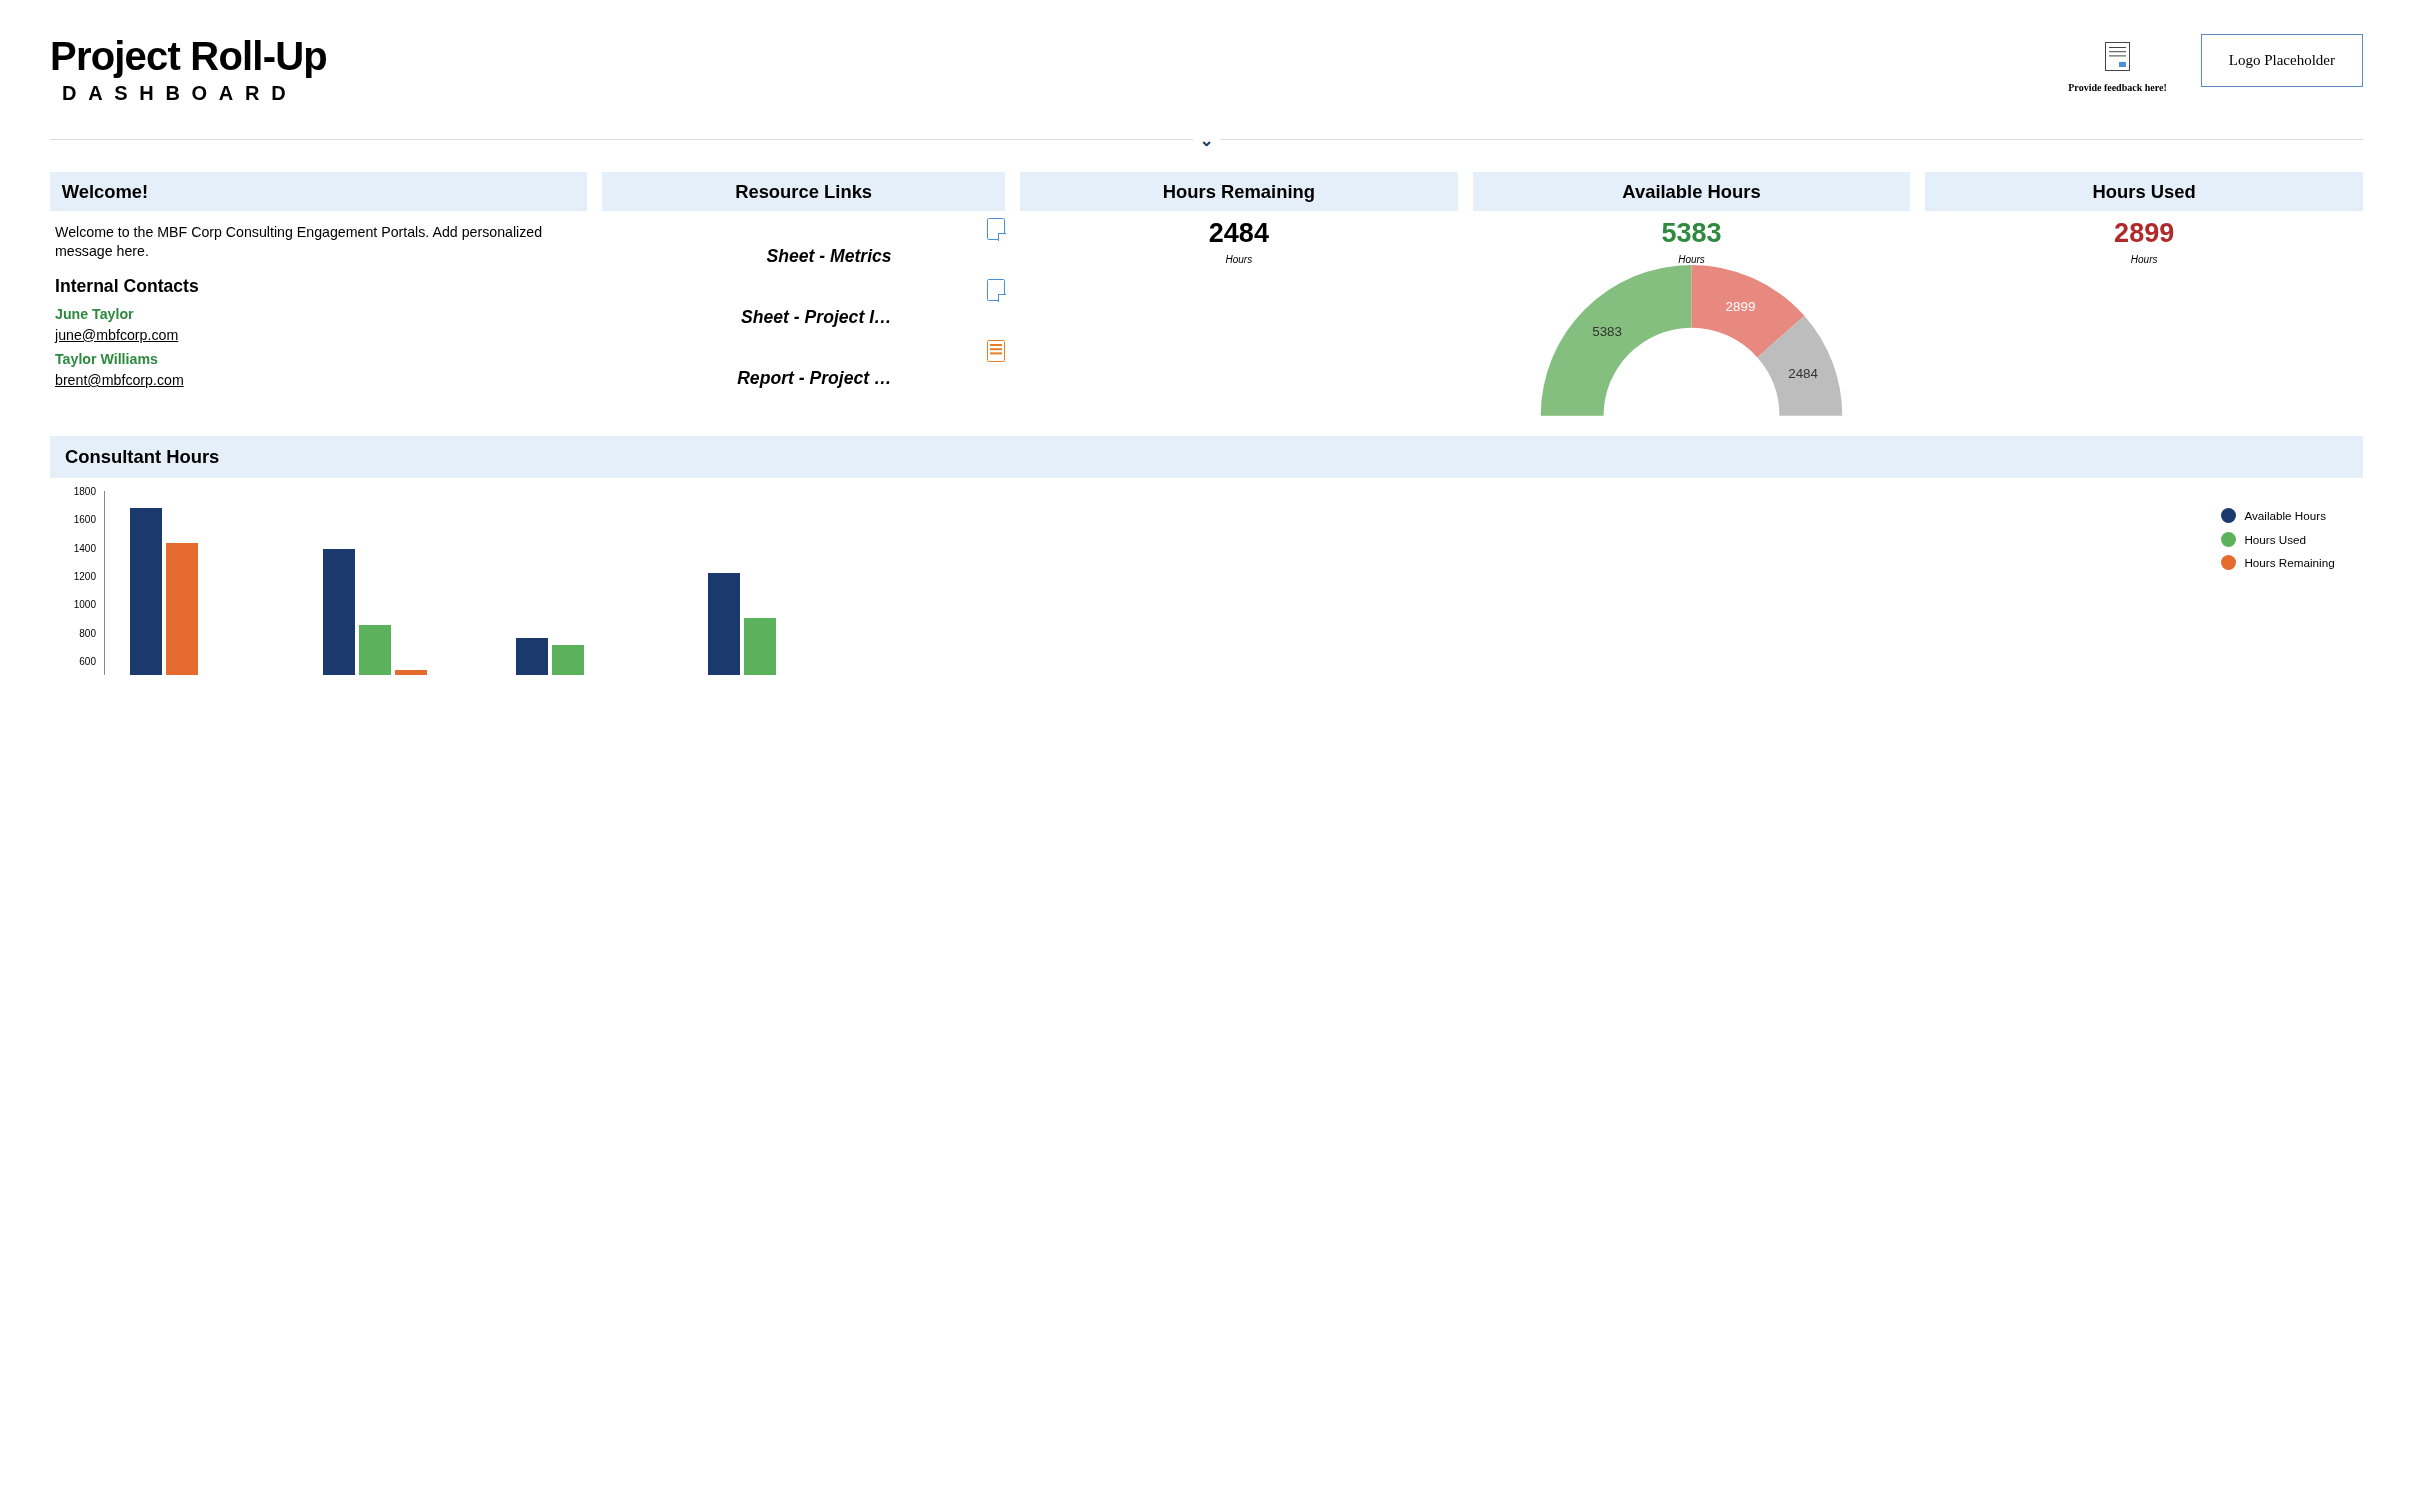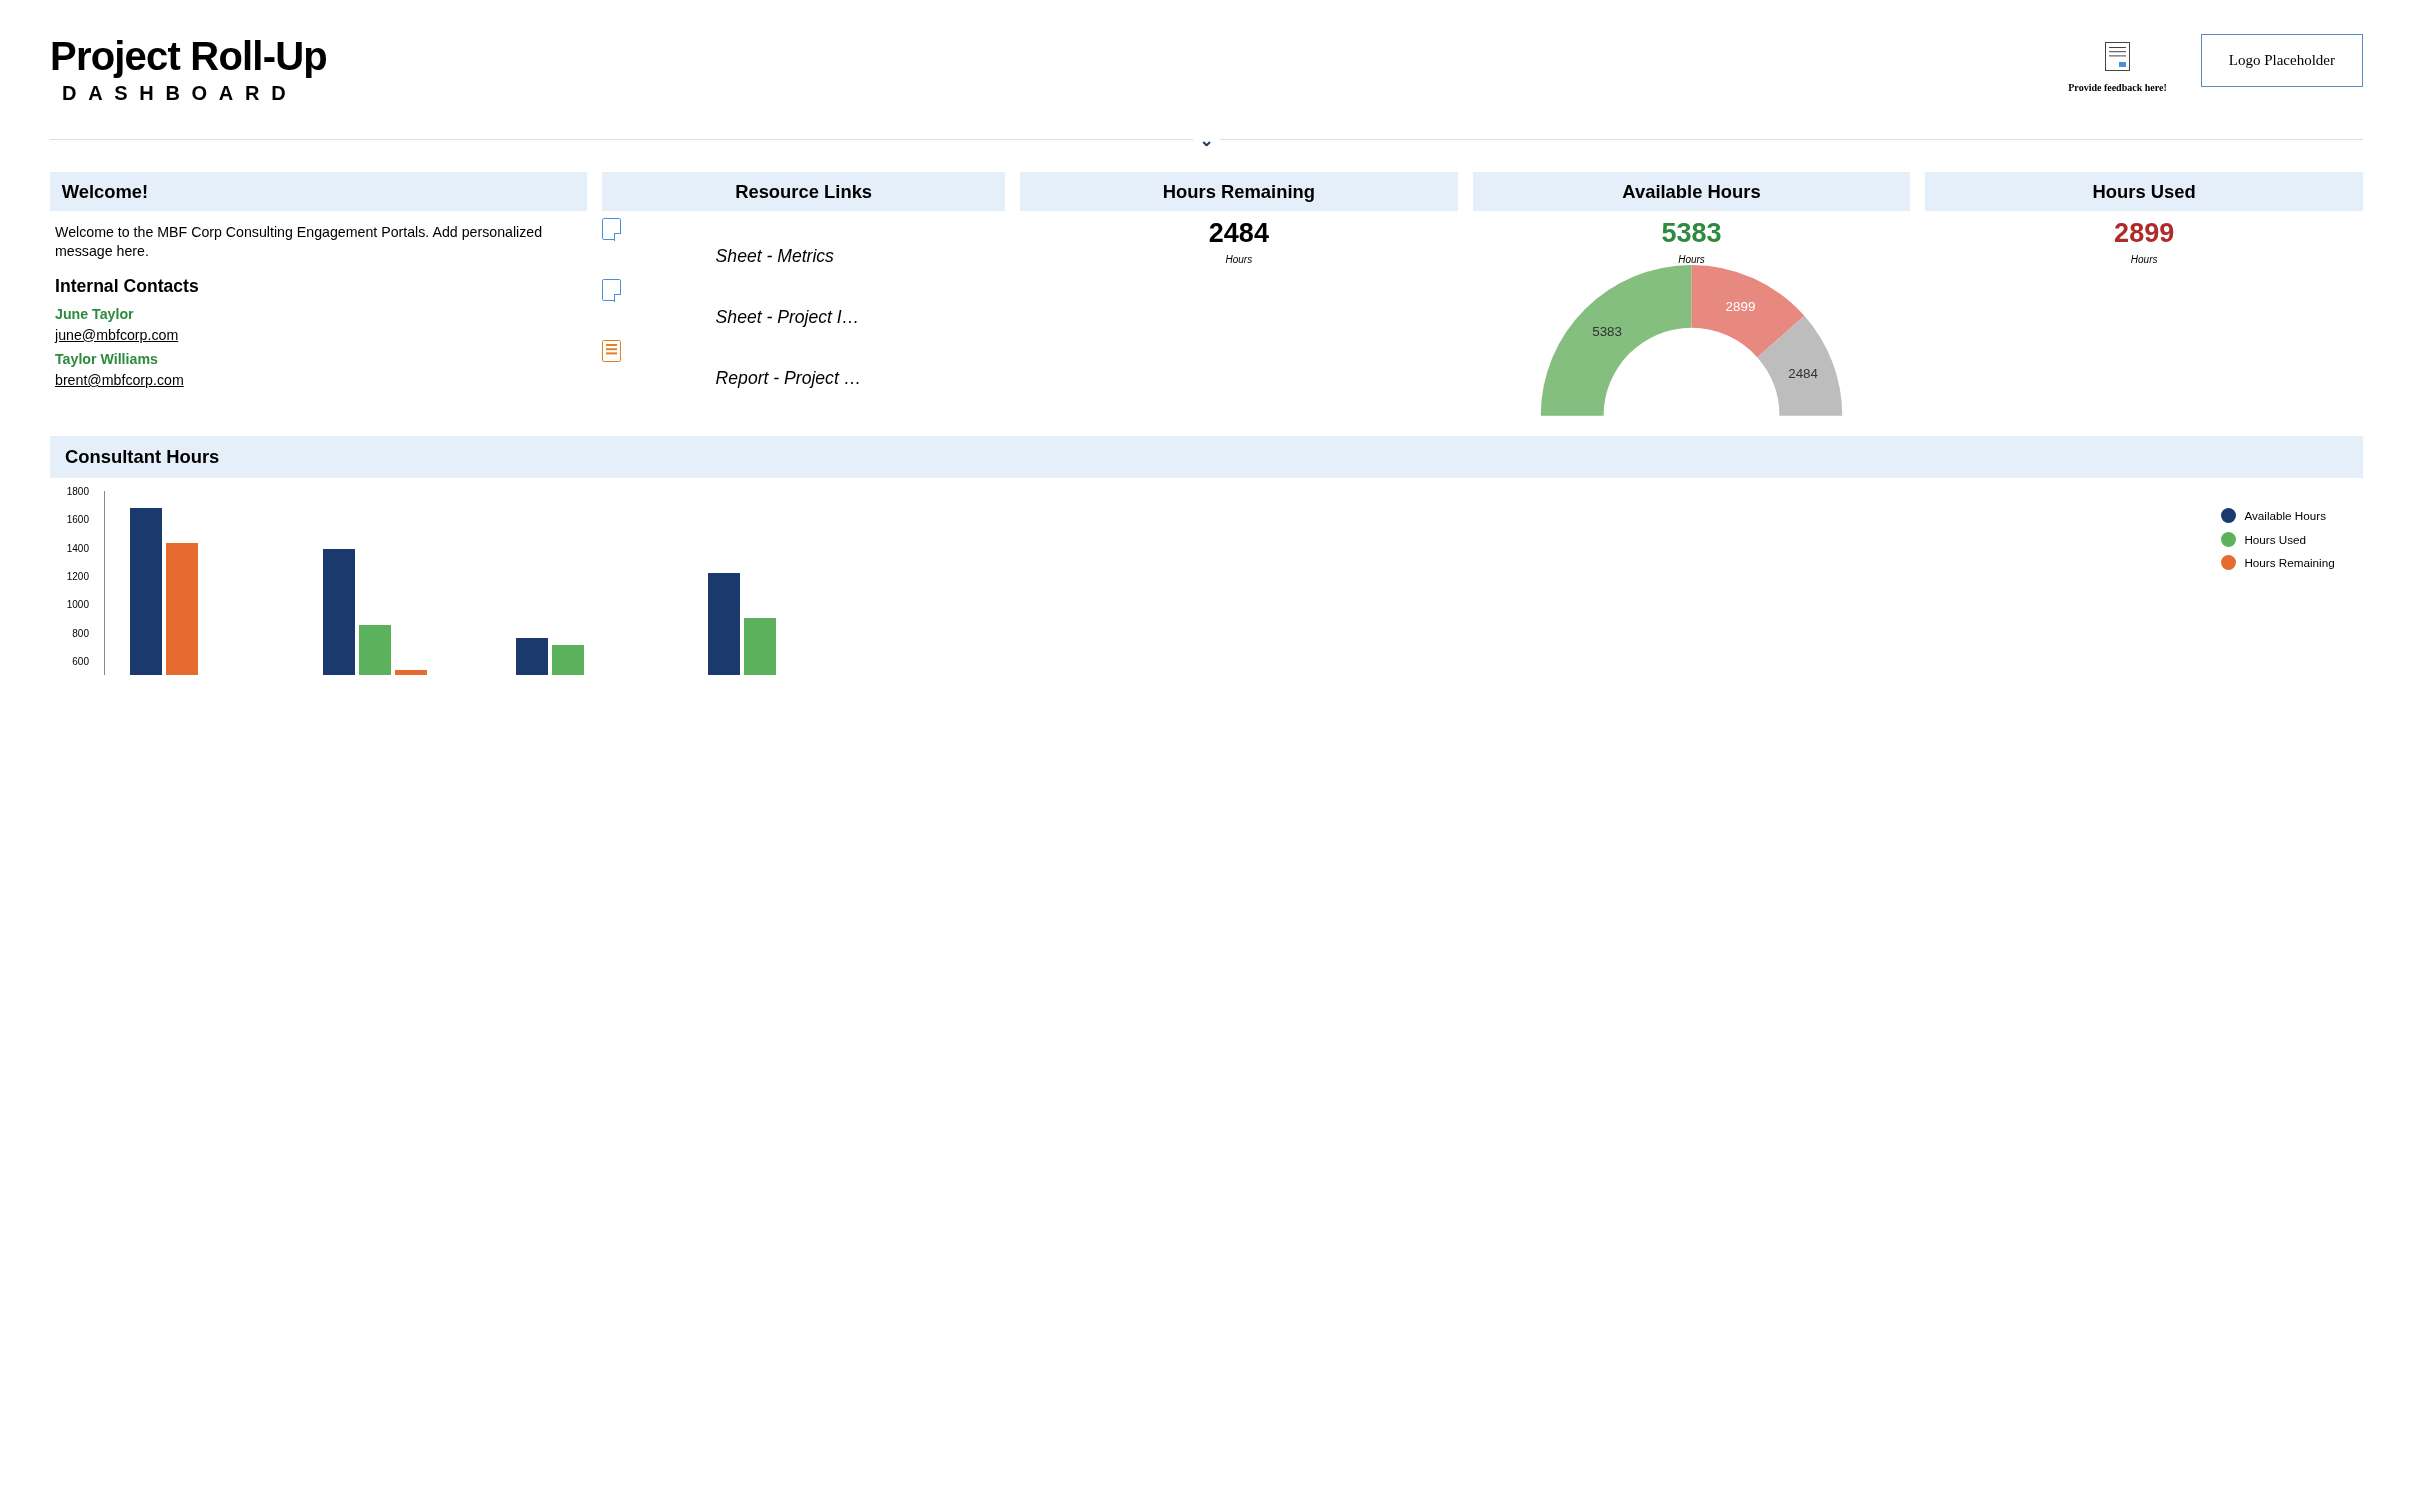--- a/index.html
+++ b/index.html
@@ -19,38 +19,38 @@
 .chevron { position: absolute; left: 50%; top: 0; transform: translateX(-50%); font-size: 17px; color: #1a3a5c; font-weight: bold; background: #fff; padding: 0 6.7px; }
 .cards-row { display: flex; gap: 15px; margin-bottom: 20px; }
 .card { flex: 1; }
 .card-header { background: #e4eff9; padding: 8.4px 11.7px; font-size: 18.4px; font-weight: bold; text-align: center; }
 .card-header.left { text-align: left; }
 .welcome-body { padding: 11.7px 5px; }
 .welcome-text { font-size: 14.2px; line-height: 1.35; margin-bottom: 15px; }
 .contacts-title { font-size: 17.6px; font-weight: bold; margin-bottom: 8.4px; }
 .contact-name { color: #2d8a3e; font-weight: bold; font-size: 14.2px; margin-top: 8.4px; }
 .contact-email { font-size: 14.2px; margin-top: 5px; text-decoration: underline; }
-.resource-body { text-align: left; padding-top: 6.7px; }
+.resource-body { text-align: right; padding-top: 6.7px; font-weight: bold; }
 .resource-item { margin-bottom: 11.7px; }
 .sheet-icon { display: inline-block; width: 18.4px; height: 22px; border: 1.7px solid #4a90d9; border-radius: 1.7px; position: relative; margin-bottom: 3.4px; }
 .sheet-icon::after { content: ""; position: absolute; right: -1.7px; bottom: -1.7px; width: 6.7px; height: 6.7px; background: #fff; border-top: 1.7px solid #4a90d9; border-left: 1.7px solid #4a90d9; }
 .report-icon { display: inline-block; width: 18.4px; height: 22px; border: 1.7px solid #e67e22; border-radius: 1.7px; position: relative; margin-bottom: 3.4px; }
 .report-icon::before { content: ""; position: absolute; top: 3.4px; left: 2.5px; right: 2.5px; height: 1.7px; background: #e67e22; box-shadow: 0 4.2px 0 #e67e22, 0 8.4px 0 #e67e22; }
 .resource-label { font-size: 17.6px; font-style: italic; white-space: nowrap; overflow: hidden; text-overflow: ellipsis; max-width: 176px; margin: 0 auto; }
 .metric-value { font-size: 27px; font-weight: bold; text-align: center; margin-top: 6.7px; }
 .metric-value.green { color: #2d8a3e; }
 .metric-value.red { color: #b02a2a; }
 .metric-unit { font-size: 10px; font-style: italic; text-align: center; margin-top: 5px; }
 .gauge-container { grid-column: 3 / span 3; display: flex; justify-content: center; margin-top: -17px; }
 .gauge { width: 335px; height: 168px; position: relative; }
 .section-header { background: #e4eff9; padding: 10px 15px; font-size: 18.4px; font-weight: bold; margin-bottom: 13.4px; }
 .bar-chart-area { display: flex; gap: 17px; padding-left: 17px; }
 .bar-chart { flex: 1; height: 184px; position: relative; }
 .y-axis { position: absolute; left: 0; top: 0; bottom: 0; width: 34px; }
-.y-tick { position: absolute; right: 12px; font-size: 10px; transform: translateY(-50%); }
+.y-tick { position: absolute; right: 5px; font-size: 10px; transform: translateY(-50%); }
 .plot-area { position: absolute; left: 37px; right: 0; top: 0; bottom: 0; border-left: 0.8px solid #888; }
 .bar-group { position: absolute; bottom: 0; display: flex; align-items: flex-end; gap: 4.2px; }
 .bar { width: 32px; }
 .bar.navy { background: #1a3a6e; }
 .bar.green { background: #5cb25c; }
 .bar.orange { background: #e66b2e; }
 .legend { width: 142px; padding-top: 17px; }
 .legend-item { display: flex; align-items: center; gap: 8.4px; margin-bottom: 8.4px; font-size: 11.7px; }
 .legend-dot { width: 15px; height: 15px; border-radius: 50%; }
 .legend-dot.navy { background: #1a3a6e; }

